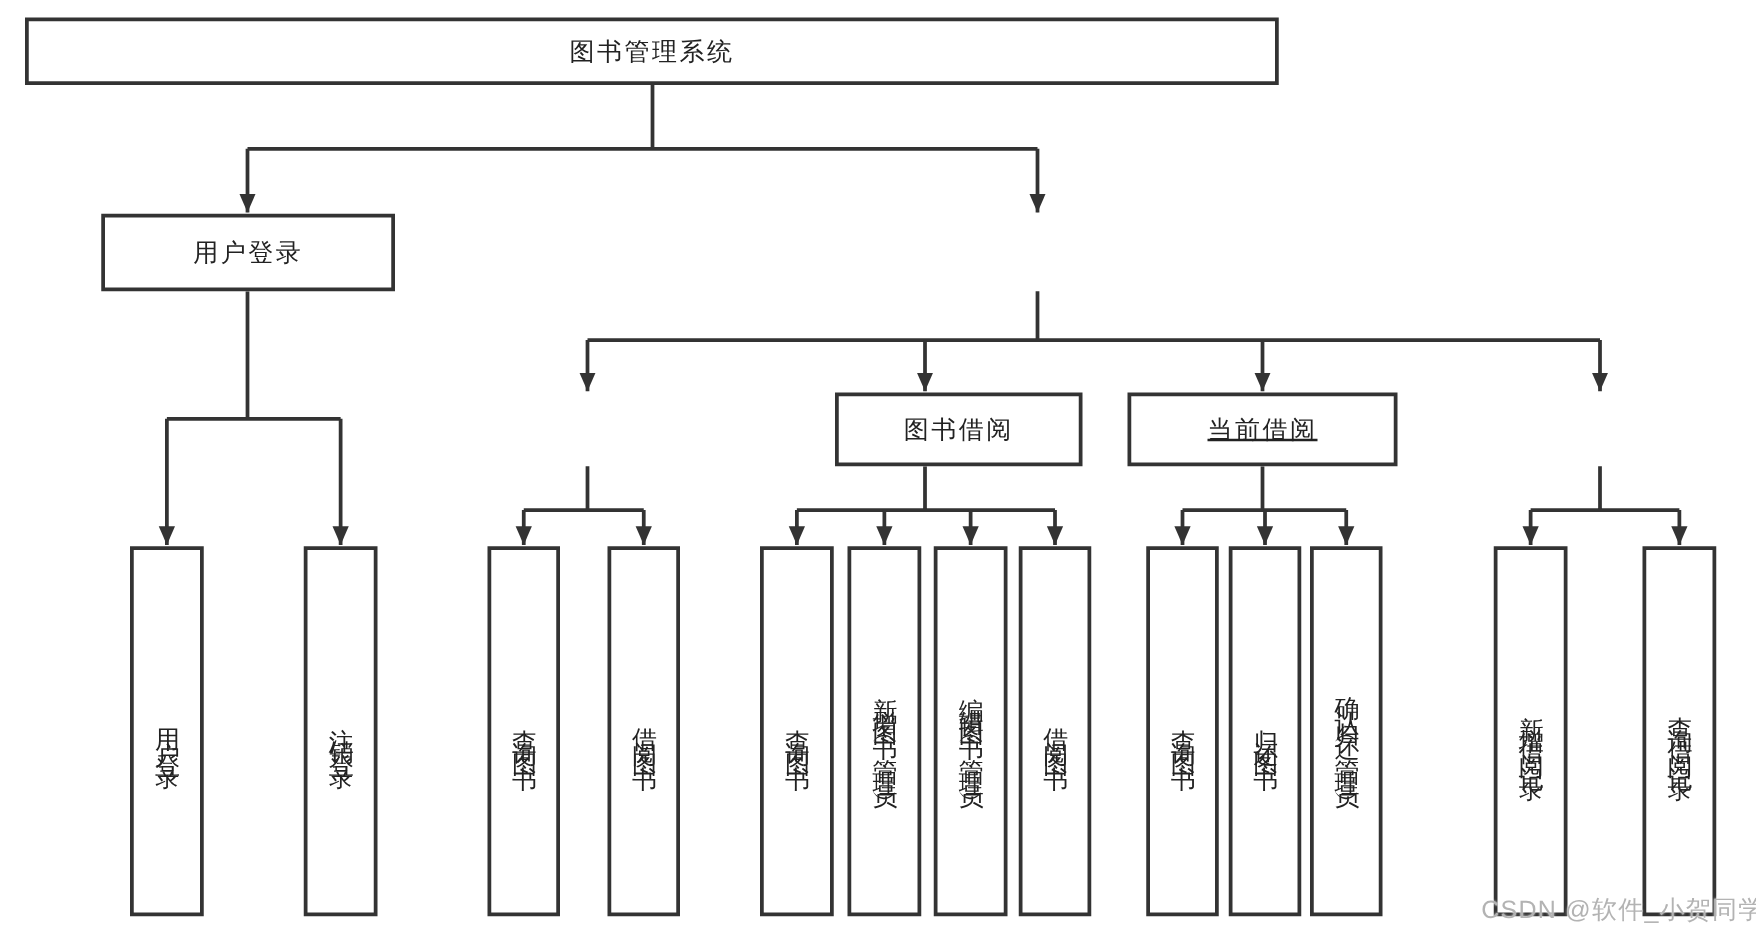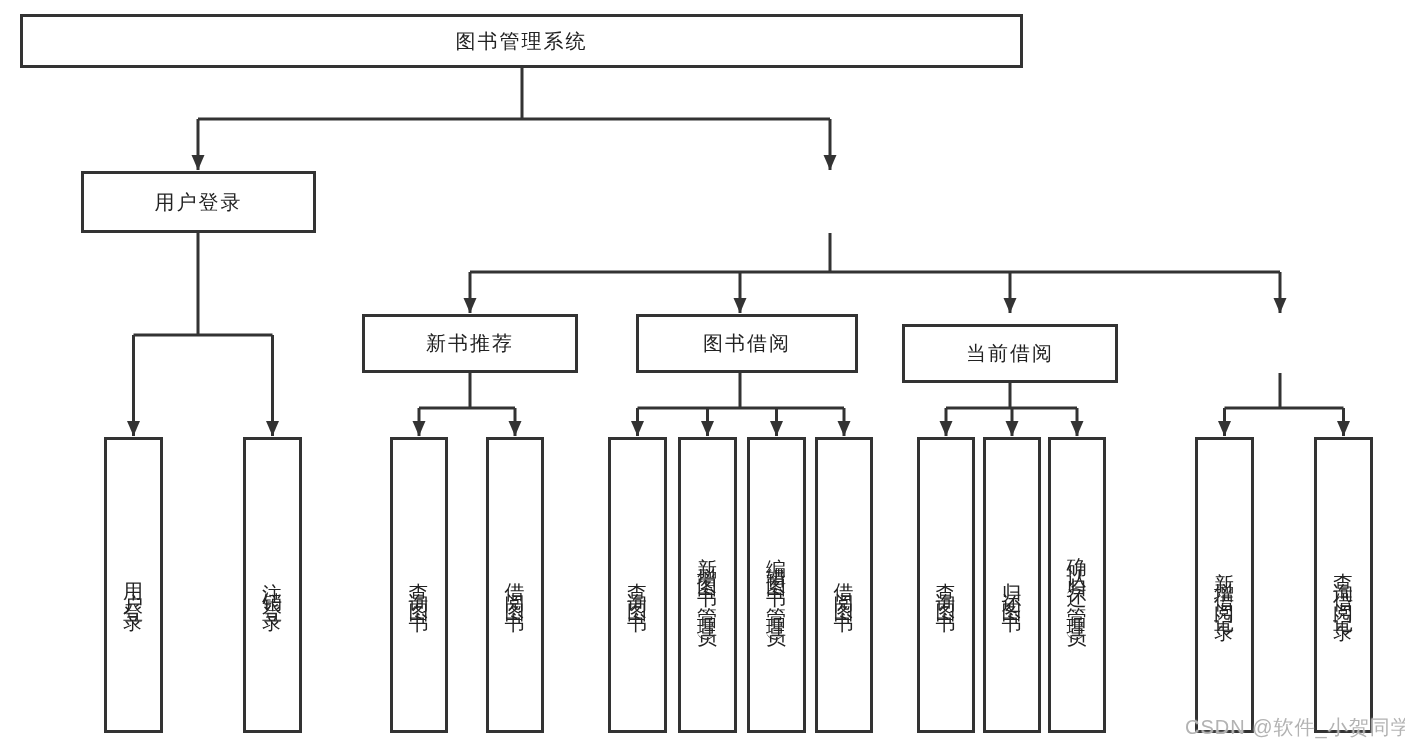--- a/index.html
+++ b/index.html
@@ -86,23 +86,22 @@
     <line class="conn" x1="1077" y1="408" x2="1077" y2="436" marker-end="url(#arrowhead)"></line>
 
     <line class="conn" x1="1224.5" y1="408" x2="1224.5" y2="436" marker-end="url(#arrowhead)"></line>
     <line class="conn" x1="1343.5" y1="408" x2="1343.5" y2="436" marker-end="url(#arrowhead)"></line>
   </svg>
 
   <div class="box" style="left:20px;top:14px;width:1003px;height:54px;">图书管理系统</div>
 
   <div class="box" style="left:81px;top:171px;width:235px;height:62px;">用户登录</div>
 
-  <div class="box" style="left:362px;top:314px;width:216px;height:59px;">新书推荐</div>
-  <div class="box" style="left:636px;top:314px;width:222px;height:59px;">图书借阅</div>
-  <div class="box" style="left:902px;top:324px;width:216px;height:59px;">当前借阅</div>
+  <div class="box" style="left:668px;top:314px;width:198px;height:59px;">图书借阅</div>
+  <div class="box" style="left:902px;top:314px;width:216px;height:59px;text-decoration:underline;">当前借阅</div>
 
   <div class="box vbox" style="left:104px;top:437px;width:59px;height:296px;">用户登录</div>
   <div class="box vbox" style="left:243px;top:437px;width:59px;height:296px;">注销登录</div>
 
   <div class="box vbox" style="left:390px;top:437px;width:58px;height:296px;">查询图书</div>
   <div class="box vbox" style="left:486px;top:437px;width:58px;height:296px;">借阅图书</div>
 
   <div class="box vbox" style="left:608px;top:437px;width:59px;height:296px;">查询图书</div>
   <div class="box vbox" style="left:678px;top:437px;width:59px;height:296px;">新增图书（管理员）</div>
   <div class="box vbox" style="left:747px;top:437px;width:59px;height:296px;">编辑图书（管理员）</div>

